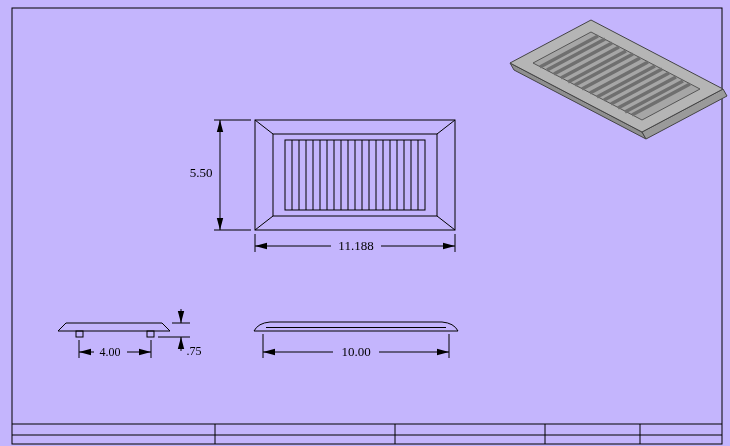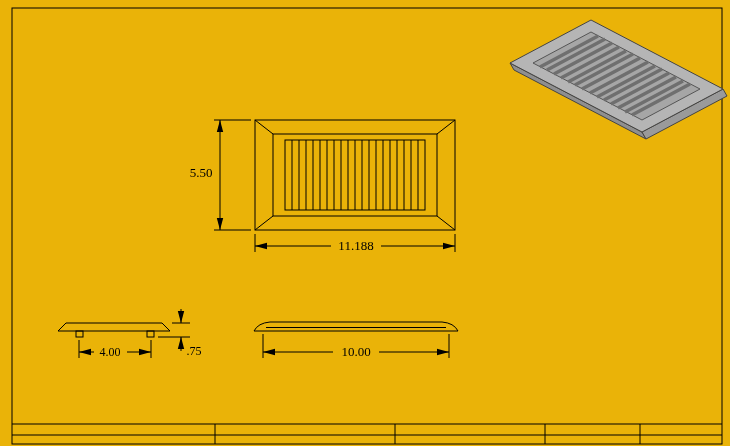--- a/index.html
+++ b/index.html
@@ -1,19 +1,19 @@
 <!DOCTYPE html>
 <html><head>
 <meta charset="utf-8">
 <style>
   html,body{margin:0;padding:0;background:#ffffff;}
   .sheet{
     position:relative;
     width:730px;height:446px;
-    background:#eab308;
+    background:#c4b5fd;
     overflow:hidden;
     font-family:"Liberation Serif", serif;
   }
   svg{position:absolute;left:0;top:0;}
   .thin{stroke:#000;stroke-width:1;fill:none;}
   .dimline{stroke:#000;stroke-width:1;fill:none;}
   .dimtext{font-family:"Liberation Serif", serif;font-size:13px;fill:#000;}
   .dimtext-sm{font-family:"Liberation Serif", serif;font-size:12px;fill:#000;}
 </style>
 </head>

